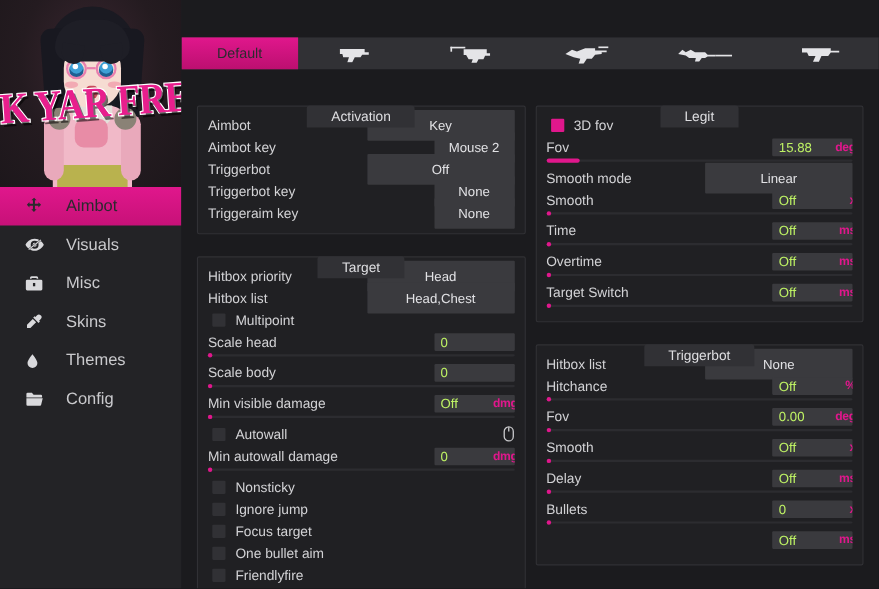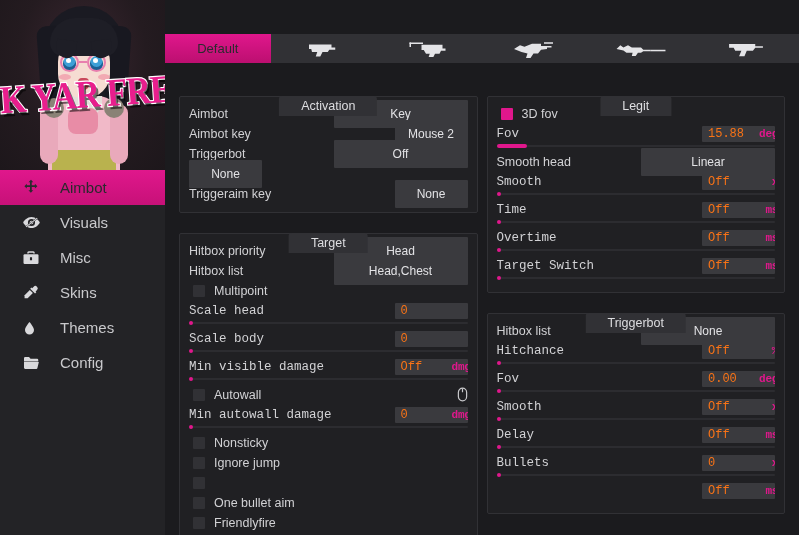--- a/index.html
+++ b/index.html
@@ -261,37 +261,37 @@
   .cbrow .cb-label { flex: 1 1 auto; }
   .cbrow .trail-ico { color: #c9c9cc; display: flex; align-items: center; }
 
   
   .slider {
     margin-bottom: 5px;
   }
   .slider .sl-top {
     display: flex; align-items: center;
     height: 19px;
-    color: #d2d2d5; font-size: 12.5px; font-family: Liberation Mono, monospace;
+    color: #d2d2d5; font-size: 12.5px;
   }
   .slider .sl-label { flex: 1 1 auto; }
   .sl-box {
     position: relative;
     width: 73px; height: 16px;
     background: #3a3a3e;
     border-radius: 1px;
     display: flex; align-items: center;
     flex: 0 0 73px;
     overflow: hidden;
     cursor: pointer;
   }
   .sl-box .sl-val {
     position: absolute; left: 6px; top: 0;
     line-height: 16px;
-    color: #f97316; font-size: 12px;
+    color: #bef264; font-size: 12px;
   }
   .sl-box .sl-unit {
     position: absolute; right: -3px; top: 0;
     line-height: 16px;
     color: #e0178c; font-size: 11px; font-weight: bold;
     letter-spacing: -.3px;
   }
   .sl-track {
     position: relative;
     height: 2px; background: #2c2c30;
@@ -480,20 +480,21 @@
               <span class="label">Aimbot key</span>
               <span class="combo narrow">Mouse 2</span>
             </div>
 
             <div class="row">
               <span class="label">Triggerbot</span>
               <span class="combo">Off</span>
             </div>
 
             <div class="row">
+              <span class="label">Triggerbot key</span>
               <span class="combo narrow">None</span>
             </div>
 
             <div class="row">
               <span class="label">Triggeraim key</span>
               <span class="combo narrow">None</span>
             </div>
 
           </div>
         </div>
@@ -583,20 +584,21 @@
             <div class="cbrow">
               <span class="cb"></span>
               <span class="cb-label">Nonsticky</span>
             </div>
             <div class="cbrow">
               <span class="cb"></span>
               <span class="cb-label">Ignore jump</span>
             </div>
             <div class="cbrow">
               <span class="cb"></span>
+              <span class="cb-label">Focus target</span>
             </div>
             <div class="cbrow">
               <span class="cb"></span>
               <span class="cb-label">One bullet aim</span>
             </div>
             <div class="cbrow">
               <span class="cb"></span>
               <span class="cb-label">Friendlyfire</span>
             </div>
 
@@ -623,21 +625,21 @@
                   <span class="sl-val">15.88</span>
                   <span class="sl-unit">deg</span>
                 </span>
               </div>
               <div class="sl-track">
                 <span class="sl-fill" style="width:11%"></span>
               </div>
             </div>
 
             <div class="row">
-              <span class="label">Smooth head</span>
+              <span class="label">Smooth mode</span>
               <span class="combo">Linear</span>
             </div>
 
             <div class="slider">
               <div class="sl-top">
                 <span class="sl-label">Smooth</span>
                 <span class="sl-box">
                   <span class="sl-val">Off</span>
                   <span class="sl-unit">x</span>
                 </span>

